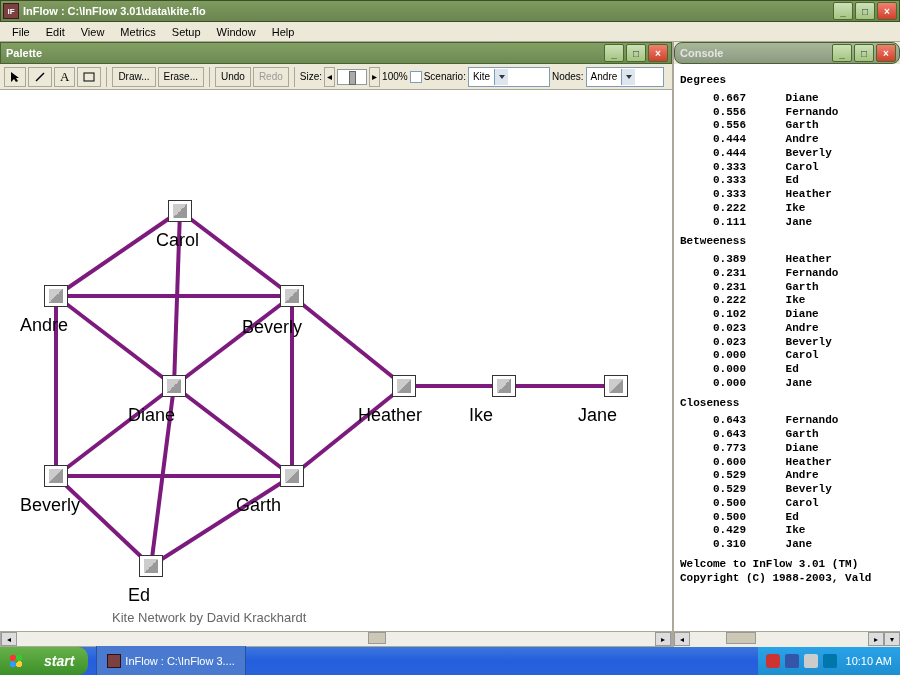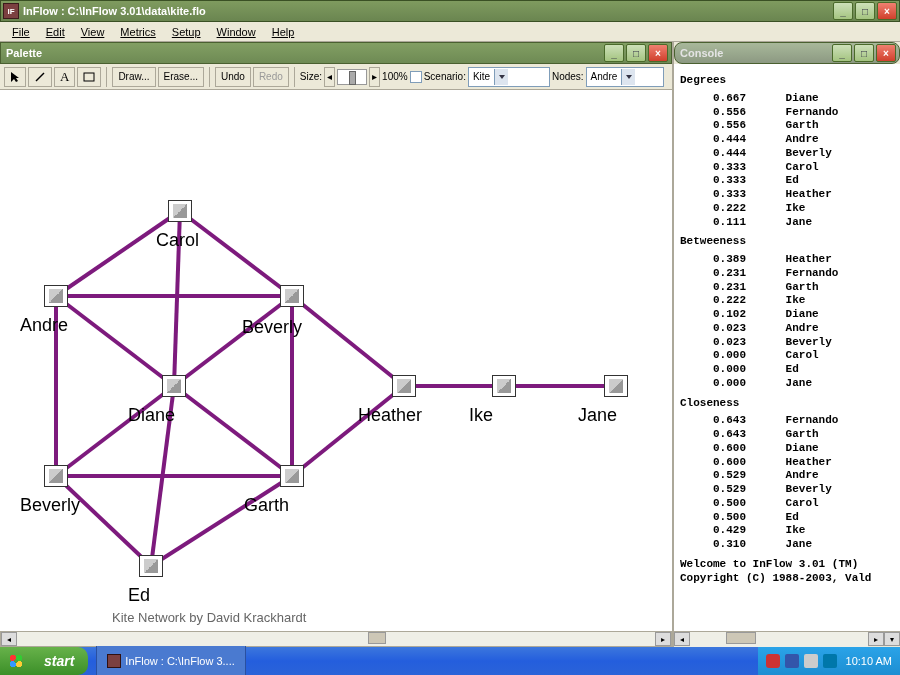--- a/index.html
+++ b/index.html
@@ -49,21 +49,20 @@
     height: 20px;
     background: #ece9d8;
     border-bottom: 1px solid #aca899;
     display: flex;
     align-items: center;
     padding: 0 4px;
   }
   .menubar span {
     padding: 0 8px;
     cursor: default;
-    text-decoration: underline;
   }
   .work {
     display: flex;
     height: calc(675px - 22px - 20px - 28px);
   }
   .left {
     width: 674px;
     display: flex;
     flex-direction: column;
     border-right: 2px solid #aca899;
@@ -360,21 +359,21 @@
         <div class="nodelabel" style="left: 128px; top: 315px;">Diane</div>
         <div class="node" style="left: 392px; top: 285px;"></div>
         <div class="nodelabel" style="left: 358px; top: 315px;">Heather</div>
         <div class="node" style="left: 492px; top: 285px;"></div>
         <div class="nodelabel" style="left: 469px; top: 315px;">Ike</div>
         <div class="node" style="left: 604px; top: 285px;"></div>
         <div class="nodelabel" style="left: 578px; top: 315px;">Jane</div>
         <div class="node" style="left: 44px; top: 375px;"></div>
         <div class="nodelabel" style="left: 20px; top: 405px;">Beverly</div>
         <div class="node" style="left: 280px; top: 375px;"></div>
-        <div class="nodelabel" style="left: 244px; top: 405px;">Garth</div>
+        <div class="nodelabel" style="left: 236px; top: 405px;">Garth</div>
         <div class="node" style="left: 139px; top: 465px;"></div>
         <div class="nodelabel" style="left: 128px; top: 495px;">Ed</div>
       </div>
 
     <div class="hscroll">
       <div class="scroll-btn">◂</div>
       <div class="scroll-track">
           <div class="scroll-thumb" style="left:55%;top:0;width:18px;height:12px"></div>
         </div>
       <div class="scroll-btn">▸</div>
@@ -410,21 +409,21 @@
         <div class="row">     0.222      Ike</div>
         <div class="row">     0.102      Diane</div>
         <div class="row">     0.023      Andre</div>
         <div class="row">     0.023      Beverly</div>
         <div class="row">     0.000      Carol</div>
         <div class="row">     0.000      Ed</div>
         <div class="row">     0.000      Jane</div>
         <div class="heading">Closeness</div>
         <div class="row">     0.643      Fernando</div>
         <div class="row">     0.643      Garth</div>
-        <div class="row">     0.600      Diane</div>
+        <div class="row">     0.773      Diane</div>
         <div class="row">     0.600      Heather</div>
         <div class="row">     0.529      Andre</div>
         <div class="row">     0.529      Beverly</div>
         <div class="row">     0.500      Carol</div>
         <div class="row">     0.500      Ed</div>
         <div class="row">     0.429      Ike</div>
         <div class="row">     0.310      Jane</div>
         <div style="height: 6px;"></div>
         <div class="row">Welcome to InFlow 3.01 (TM)</div>
         <div class="row">Copyright (C) 1988-2003, Vald</div>

